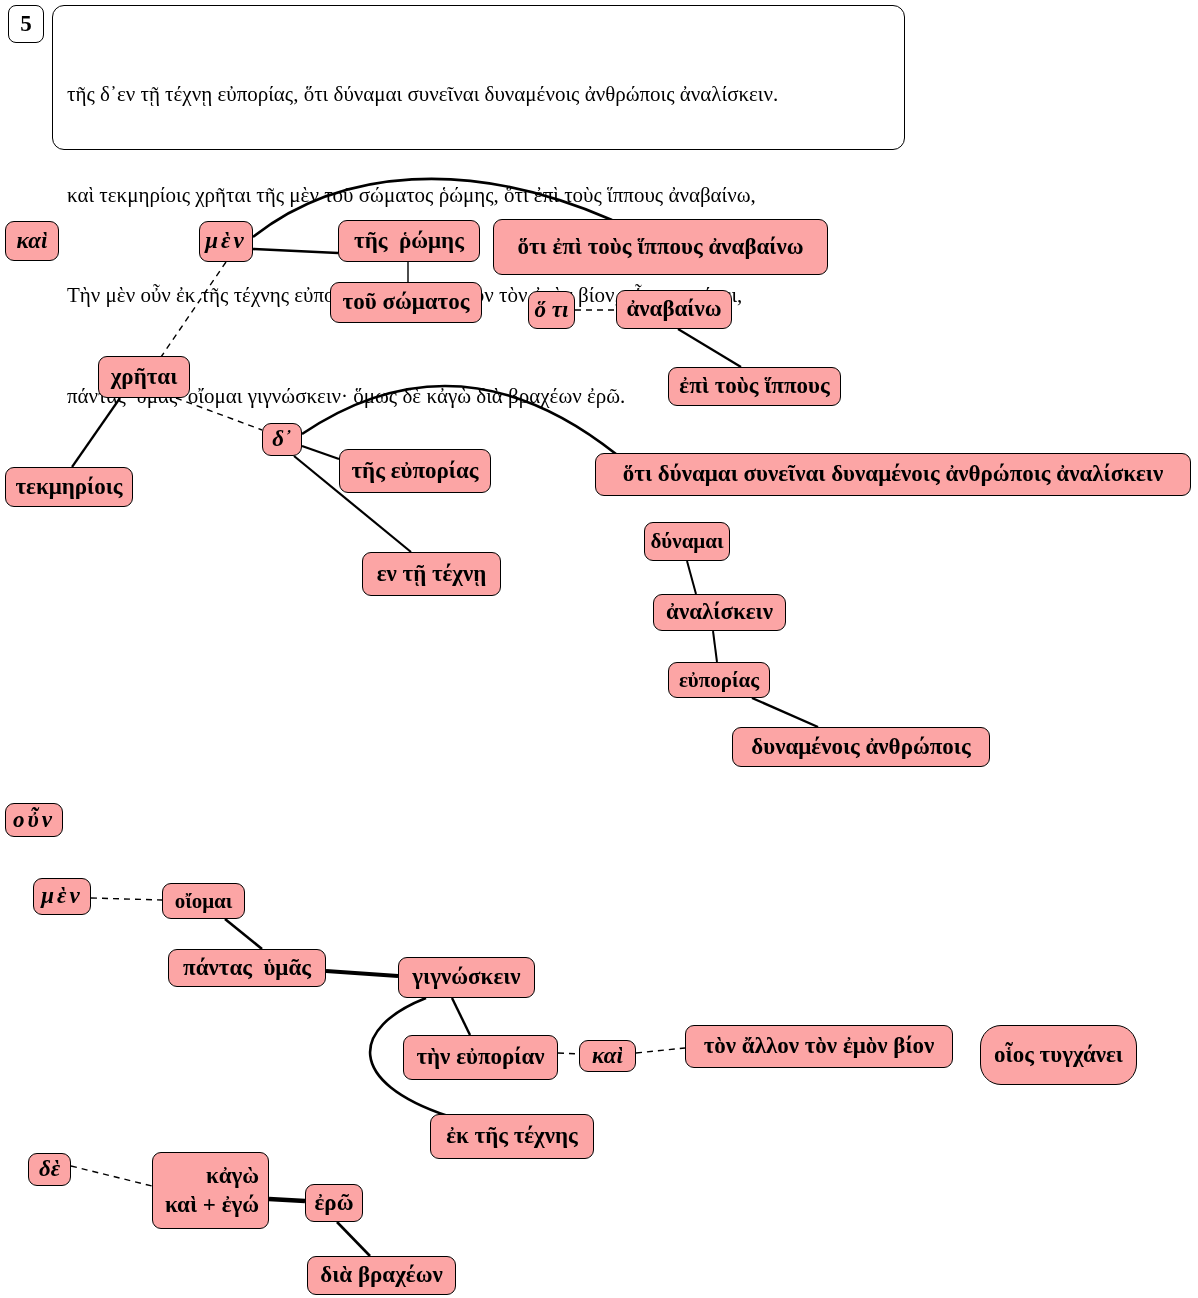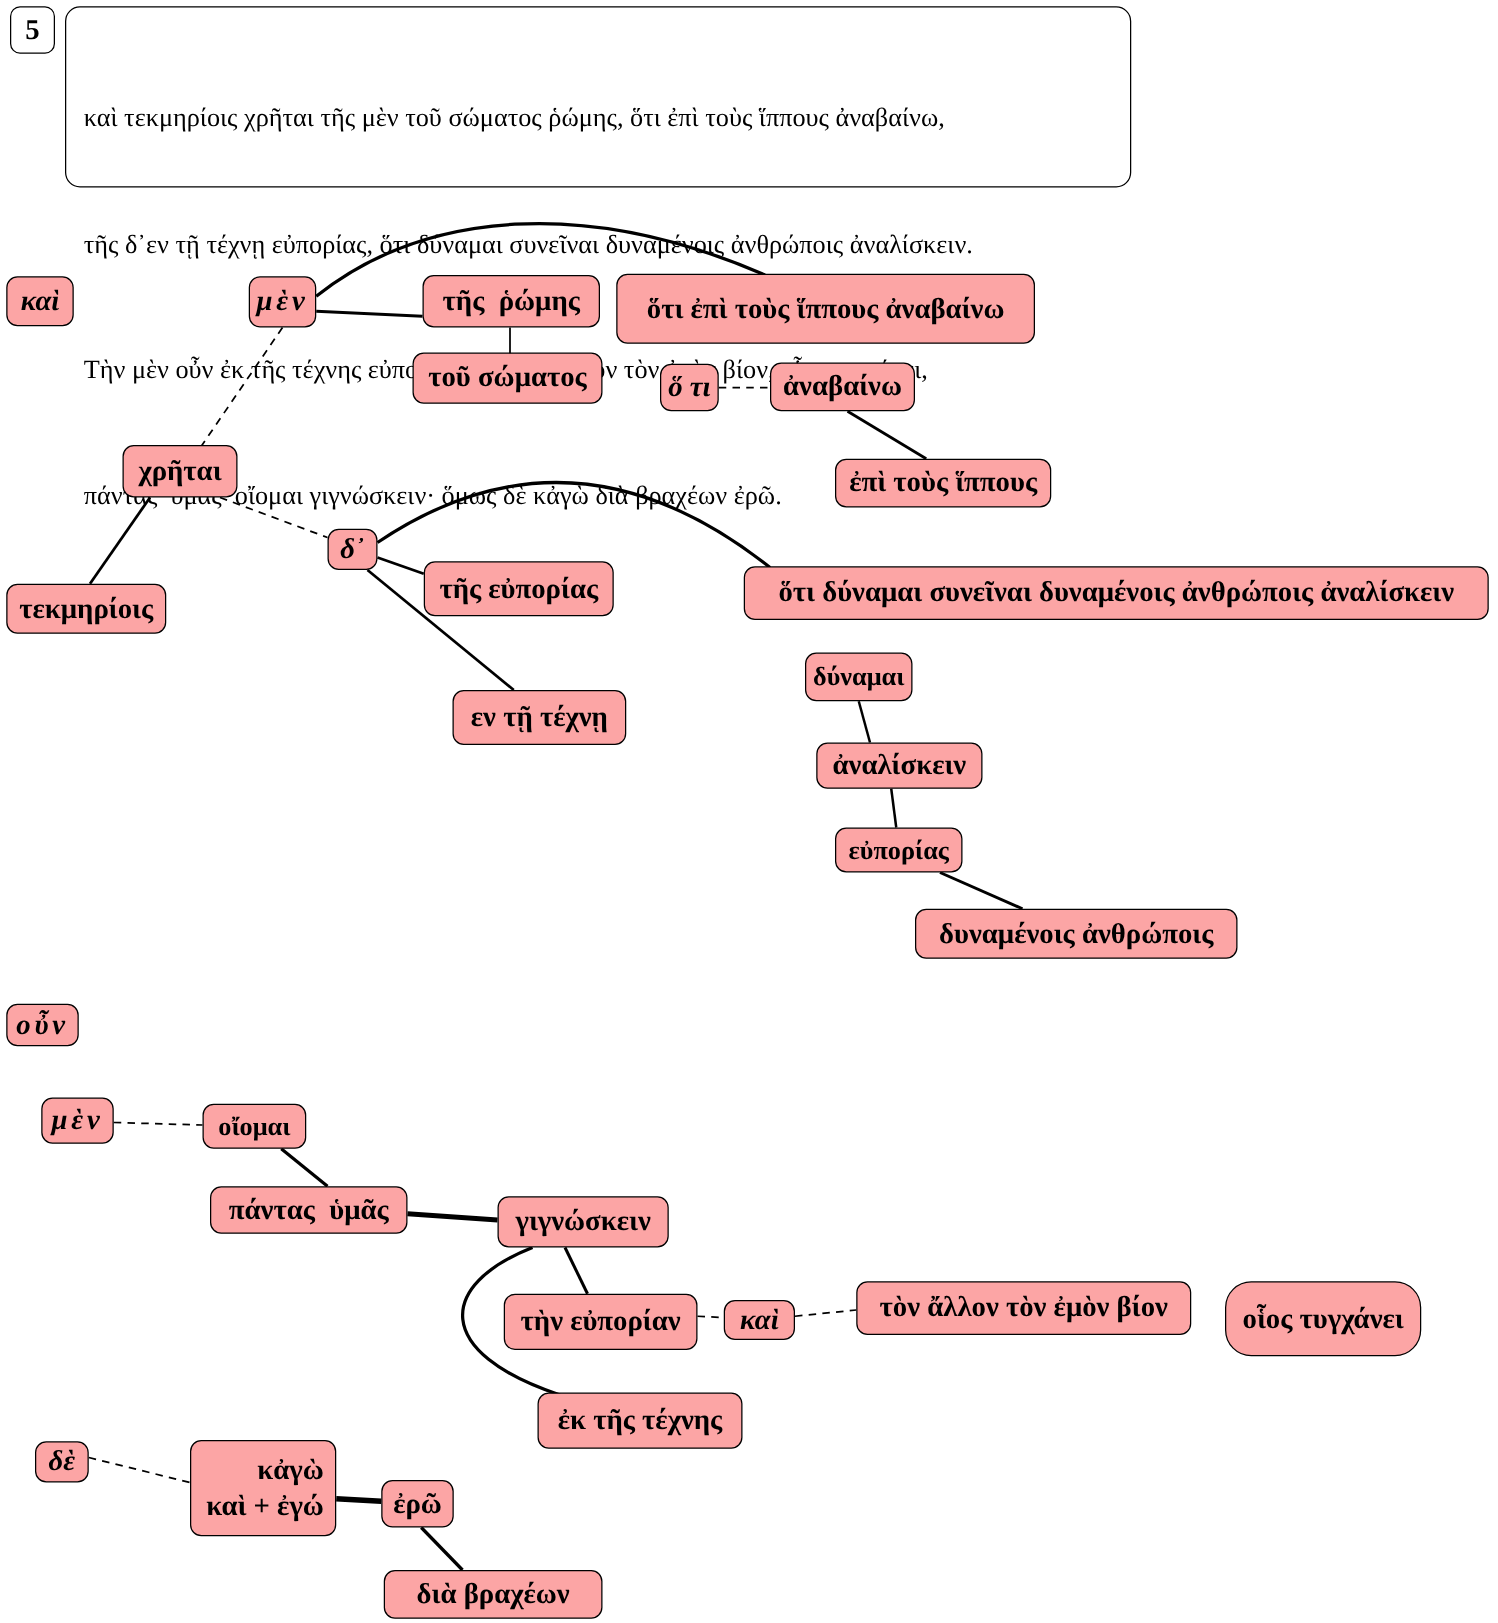--- a/index.html
+++ b/index.html
@@ -69,22 +69,22 @@
       <path d="M71,1166 L152,1186" fill="none" stroke="#000000" stroke-width="1.4" stroke-dasharray="6 5"></path>
       <path d="M269,1199 L305,1201" fill="none" stroke="#000000" stroke-width="4.5"></path>
       <path d="M337,1222 L370,1256" fill="none" stroke="#000000" stroke-width="2.6"></path>
     </svg>
 
   <div class="num-box">
     <span>5</span>
   </div>
 
   <div class="textbox">
+    <div>τῆς δ᾽εν τῇ τέχνῃ εὐπορίας, ὅτι δύναμαι συνεῖναι δυναμένοις ἀνθρώποις ἀναλίσκειν.</div>
     <div>καὶ τεκμηρίοις χρῆται τῆς μὲν τοῦ σώματος ῥώμης, ὅτι ἐπὶ τοὺς ἵππους ἀναβαίνω,</div>
-    <div>τῆς δ᾽εν τῇ τέχνῃ εὐπορίας, ὅτι δύναμαι συνεῖναι δυναμένοις ἀνθρώποις ἀναλίσκειν.</div>
     <div>Τὴν μὲν οὖν ἐκ τῆς τέχνης εὐπορίαν καὶ τὸν ἄλλον τὸν ἐμὸν βίον, οἷος τυγχάνει,</div>
     <div>πάντας  ὑμᾶς  οἴομαι γιγνώσκειν· ὅμως δὲ κἀγὼ διὰ βραχέων ἐρῶ.</div>
   </div>
 
   <div id="nodes">
       <div class="node italic" style="left: 5px; top: 221px; width: 54px; height: 40px;">καὶ</div>
       <div class="node italic spread" style="left: 199px; top: 221px; width: 54px; height: 41px;">μὲν</div>
       <div class="node" style="left: 338px; top: 220px; width: 142px; height: 42px;">τῆς  ῥώμης</div>
       <div class="node" style="left: 493px; top: 219px; width: 335px; height: 56px;">ὅτι ἐπὶ τοὺς ἵππους ἀναβαίνω</div>
       <div class="node" style="left: 330px; top: 282px; width: 152px; height: 41px;">τοῦ σώματος</div>
@@ -108,15 +108,15 @@
       <div class="node" style="left: 398px; top: 957px; width: 137px; height: 41px;">γιγνώσκειν</div>
       <div class="node" style="left: 403px; top: 1035px; width: 155px; height: 45px;">τὴν εὐπορίαν</div>
       <div class="node italic" style="left: 579px; top: 1040px; width: 57px; height: 32px;">καὶ</div>
       <div class="node" style="left: 685px; top: 1025px; width: 268px; height: 43px;">τὸν ἄλλον τὸν ἐμὸν βίον</div>
       <div class="node" style="left: 980px; top: 1025px; width: 157px; height: 60px; border-radius: 21px;">οἷος τυγχάνει</div>
       <div class="node" style="left: 430px; top: 1114px; width: 164px; height: 45px;">ἐκ τῆς τέχνης</div>
       <div class="node italic" style="left: 28px; top: 1153px; width: 43px; height: 33px;">δὲ</div>
       <div class="node left" style="left: 152px; top: 1152px; width: 117px; height: 77px;">κἀγὼ
 καὶ + ἐγώ</div>
       <div class="node" style="left: 305px; top: 1184px; width: 58px; height: 38px;">ἐρῶ</div>
-      <div class="node" style="left: 307px; top: 1256px; width: 175px; height: 39px;">διὰ βραχέων</div>
+      <div class="node" style="left: 307px; top: 1256px; width: 149px; height: 39px;">διὰ βραχέων</div>
     </div>
 </div>
 
 </body></html>

